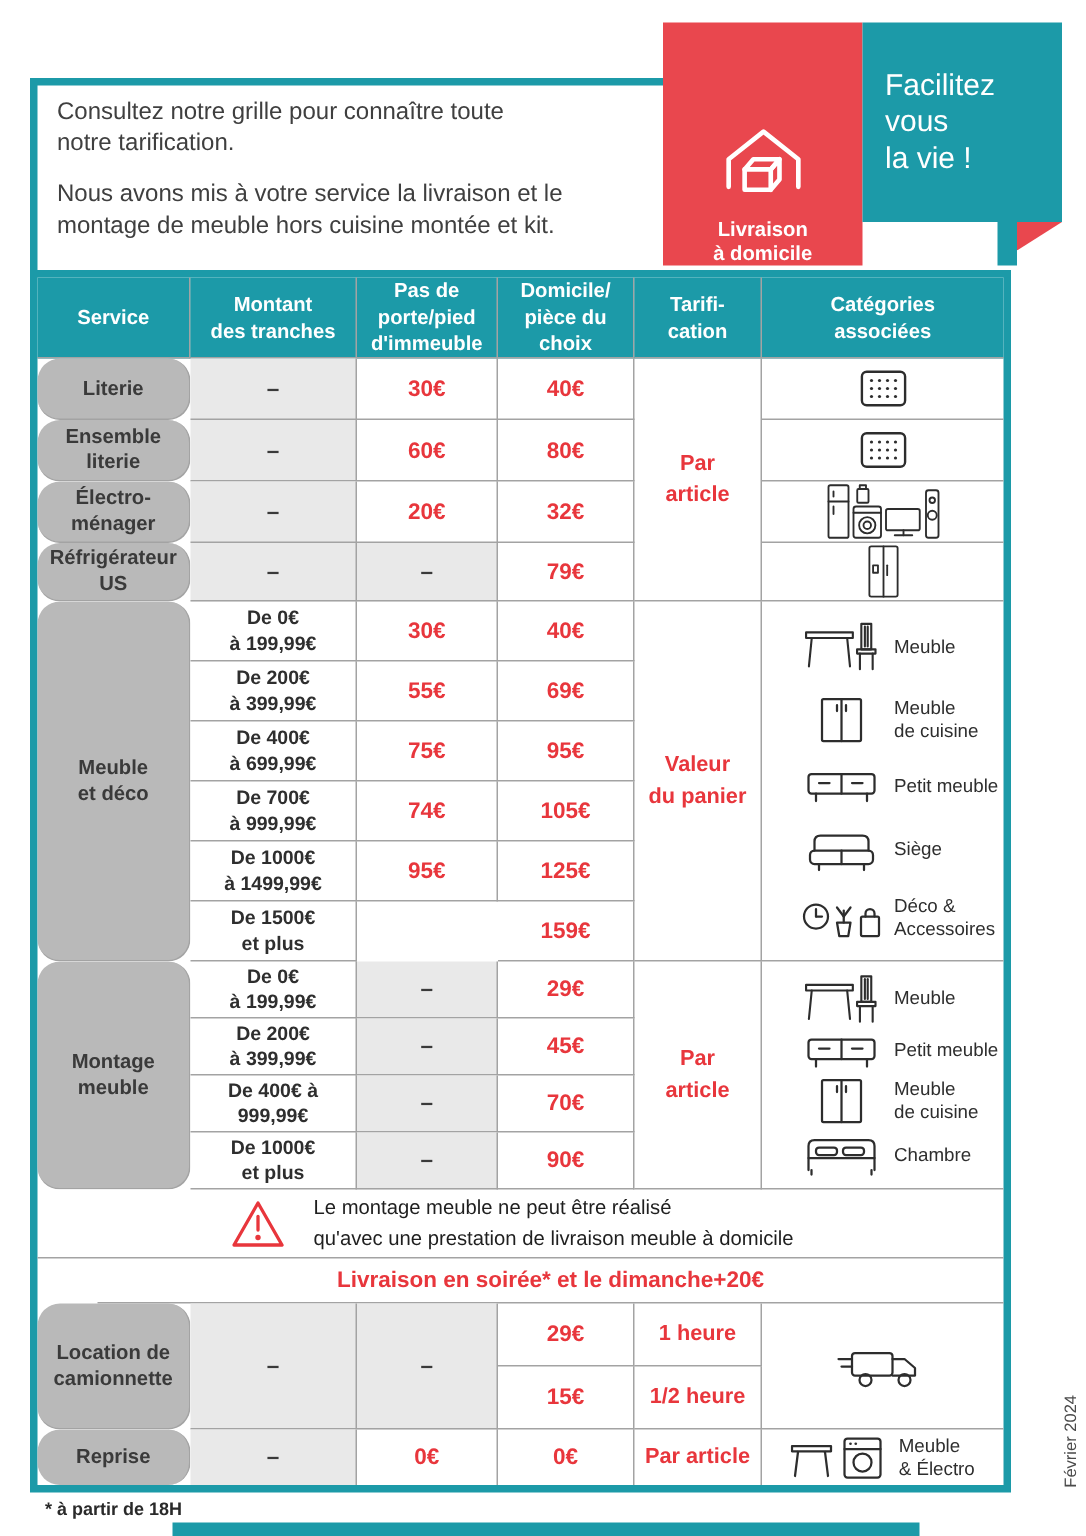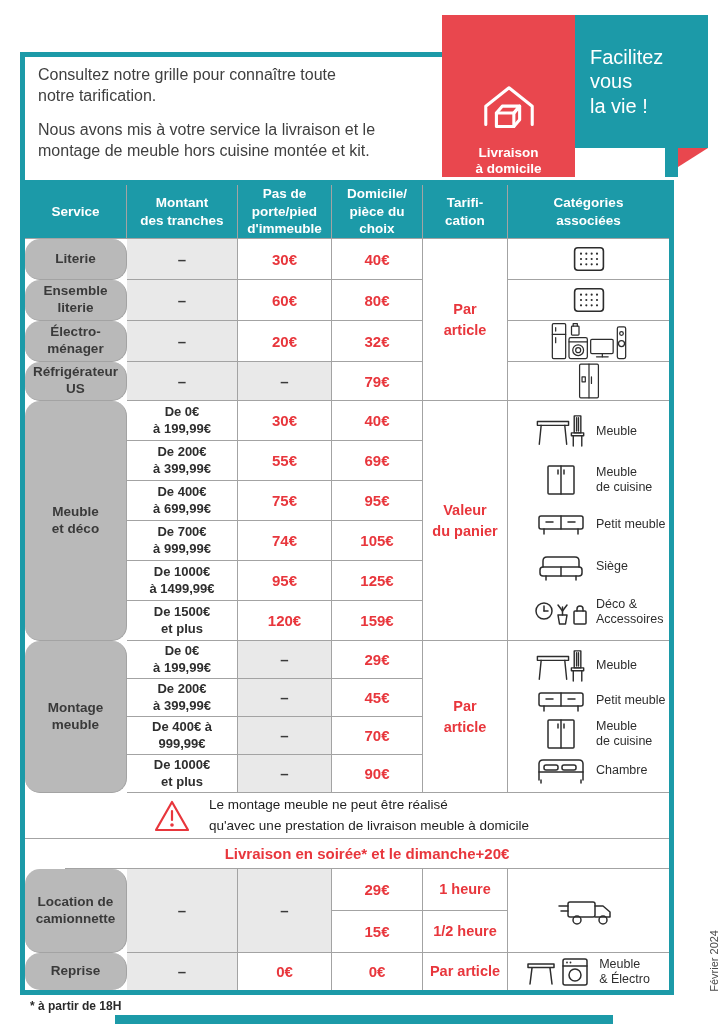--- a/index.html
+++ b/index.html
@@ -215,21 +215,20 @@
     <div class="c tranche" style="grid-area:9/2/10/3">De 700€
 à 999,99€</div>
     <div class="c price" style="grid-area:9/3/10/4">74€</div>
     <div class="c price" style="grid-area:9/4/10/5">105€</div>
     <div class="c tranche" style="grid-area:10/2/11/3">De 1000€
 à 1499,99€</div>
     <div class="c price" style="grid-area:10/3/11/4">95€</div>
     <div class="c price" style="grid-area:10/4/11/5">125€</div>
     <div class="c tranche" style="grid-area:11/2/12/3">De 1500€
 et plus</div>
-    <div class="c price" style="grid-area:11/3/12/4">120€</div>
     <div class="c price" style="grid-area:11/4/12/5">159€</div>
     <div class="c tarif" style="grid-area:6/5/12/6">Valeur
 du panier</div>
     <div class="c noR catcell" style="grid-area:6/6/12/7">
       <div class="cat-item">
         <span class="cat-ic">
           <svg width="54" height="34" viewBox="0 0 54 36">
               <rect class="ic" x="2" y="8" width="33" height="4"></rect>
               <line class="ic" x1="6" y1="12" x2="4" y2="32"></line>
               <line class="ic" x1="31" y1="12" x2="33" y2="32"></line>

